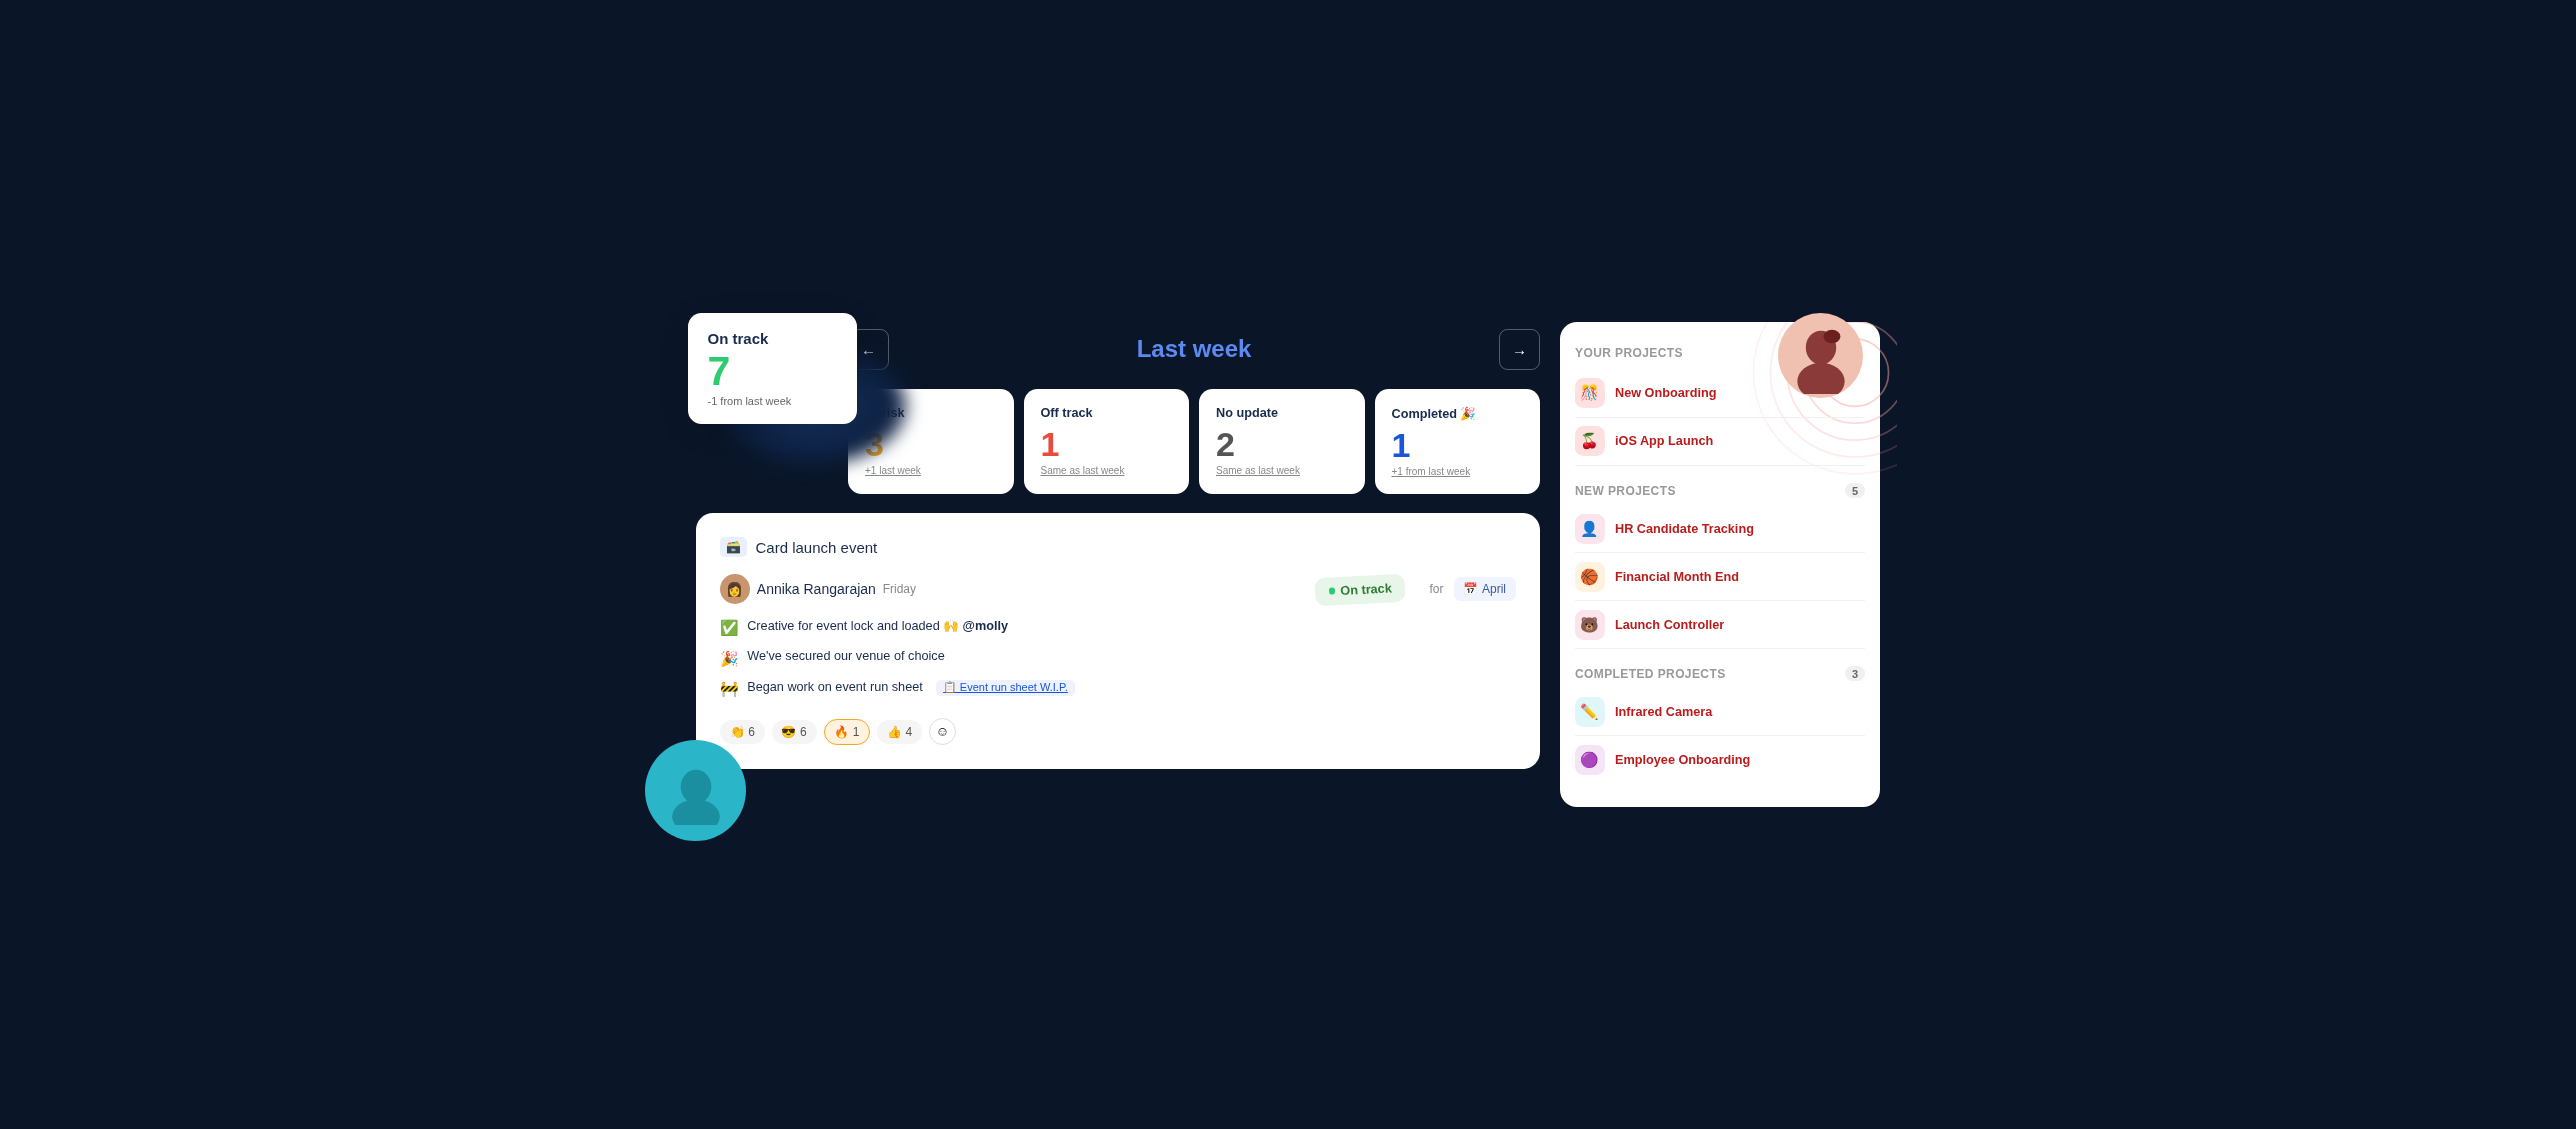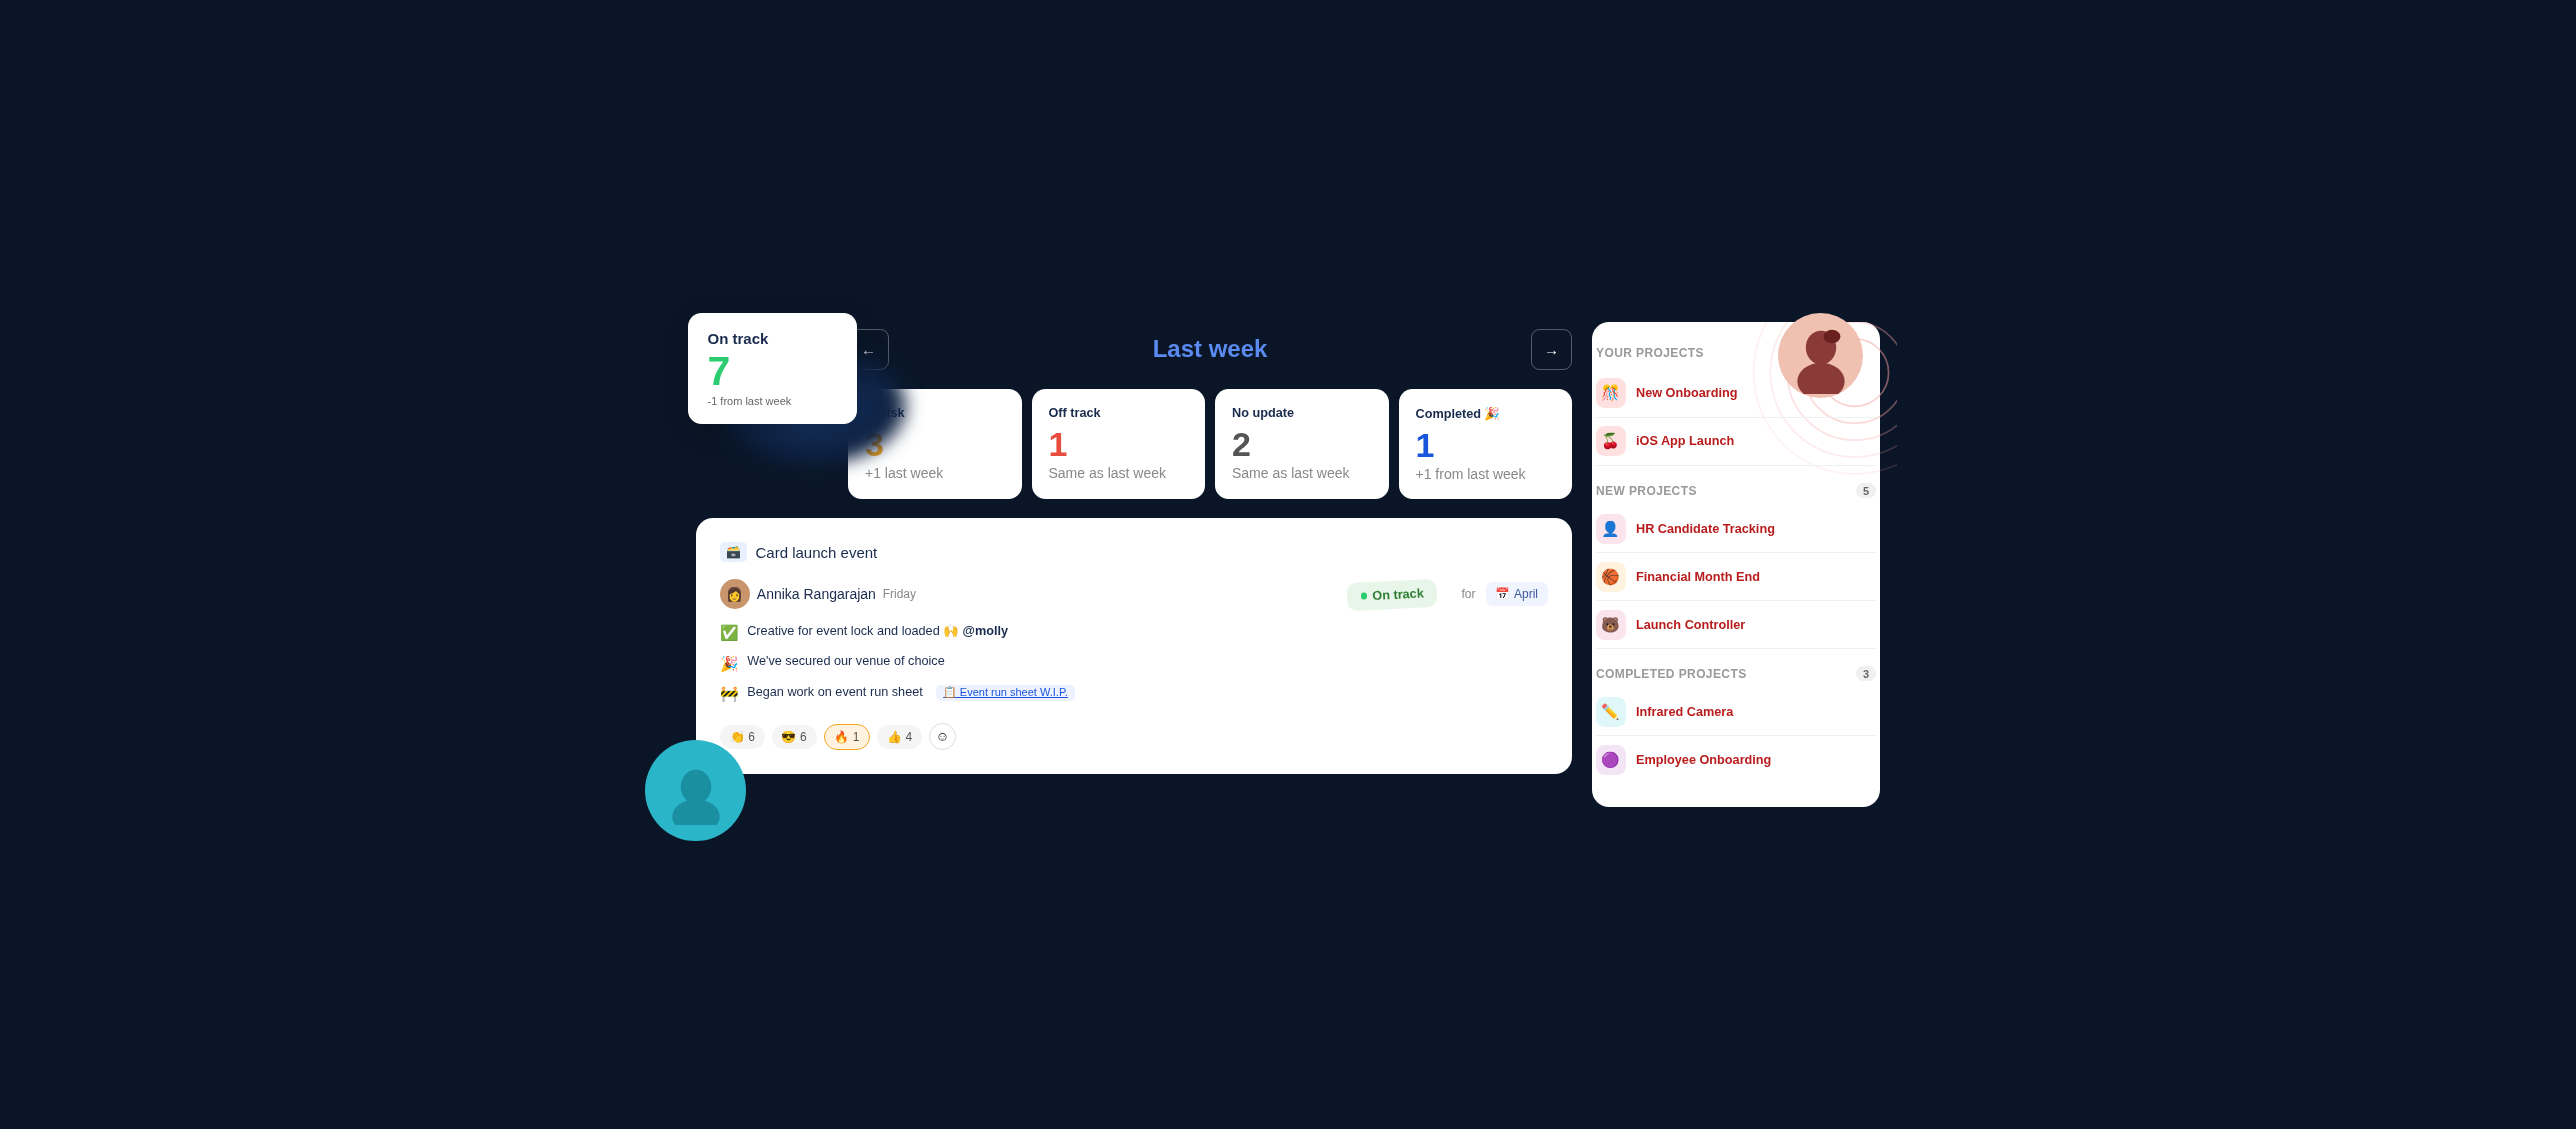--- a/index.html
+++ b/index.html
@@ -120,22 +120,23 @@
       color: #1a2c4e;
       margin-bottom: 6.8px;
     }
     .stat-card .stat-number {
       font-size: 34px;
       font-weight: 800;
       line-height: 1;
       margin-bottom: 3.4px;
     }
     .stat-card .stat-sub {
-      font-size: 14px;
+      font-size: 10px;
       color: #888;
+      text-decoration: underline;
     }
     .orange { color: #f5a623; }
     .red { color: #e74c3c; }
     .gray { color: #555; }
     .blue-dark { color: #1a56db; }
 
     
     .content-card {
       background: white;
       border-radius: 17px;
@@ -302,24 +303,24 @@
       background: #2bb5c9;
       display: flex;
       align-items: center;
       justify-content: center;
       overflow: hidden;
       z-index: 20;
     }
 
     
     .right-panel {
-      width: 288px;
+      width: 320px;
       background: white;
       border-radius: 17px;
-      padding: 24px 4px;
+      padding: 24px 15px;
       position: relative;
       overflow: visible;
       flex-shrink: 0;
     }
 
     
     .top-avatar {
       position: absolute;
       top: -8.5px;
       right: 17px;

